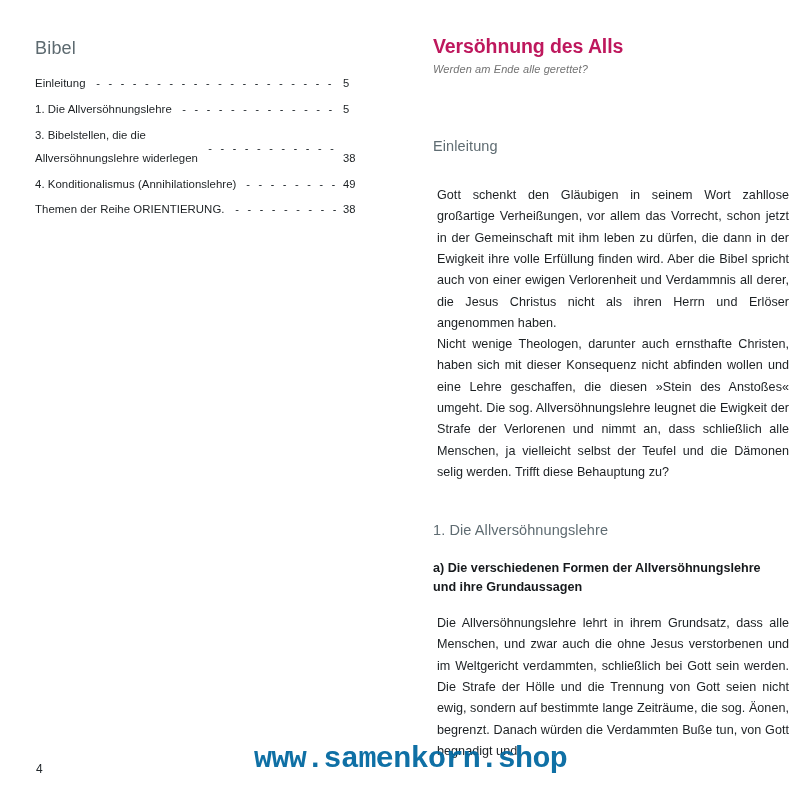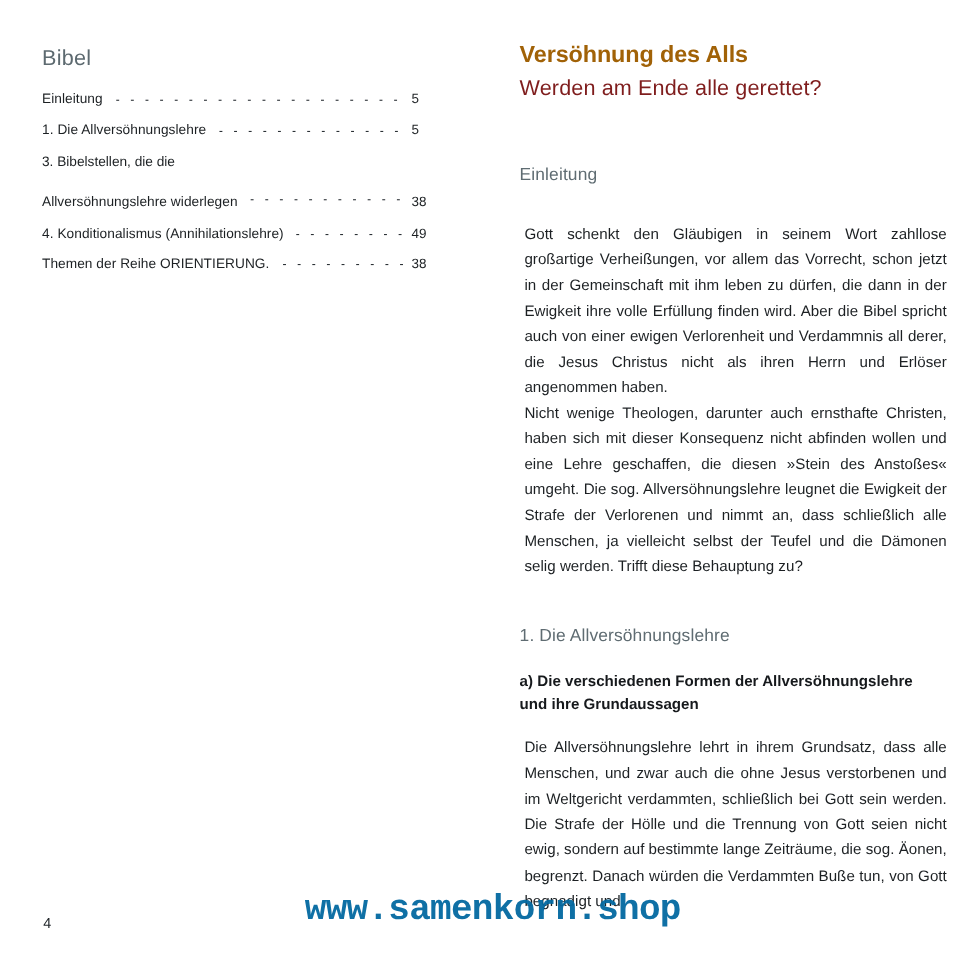--- a/index.html
+++ b/index.html
@@ -78,23 +78,23 @@
     min-width: 12px;
   }
   .toc-entry .t-page {
     flex: 0 0 auto;
     width: 22px;
     text-align: left;
     font-size: 11.2px;
   }
   .toc-sub {
     display: flex;
-    align-items: center;
+    align-items: flex-start;
     white-space: nowrap;
-    margin-top: 20px;
+    margin-top: 9px;
   }
   .toc-line1 {
     display: block;
   }
 
   
   .page-right {
     position: absolute;
     left: 400px;
     top: 0;
@@ -102,30 +102,31 @@
     height: 800px;
     box-sizing: border-box;
   }
   .doc-title {
     position: absolute;
     left: 33px;
     top: 35px;
     font-size: 19.5px;
     font-weight: 700;
     letter-spacing: -0.1px;
-    color: #a16207;
+    color: #be185d;
   }
   .doc-subtitle {
     position: absolute;
     left: 33px;
     top: 63px;
-    font-size: 18px;
+    font-size: 11px;
     font-weight: 400;
     letter-spacing: 0.1px;
-    color: #7f1d1d;
+    color: #737373;
+    font-style: italic;
   }
   .section-heading {
     position: absolute;
     left: 33px;
     font-size: 14.5px;
     font-weight: 400;
     letter-spacing: 0.1px;
     color: #5f6c72;
   }
   #sec-einleitung { top: 138px; }

